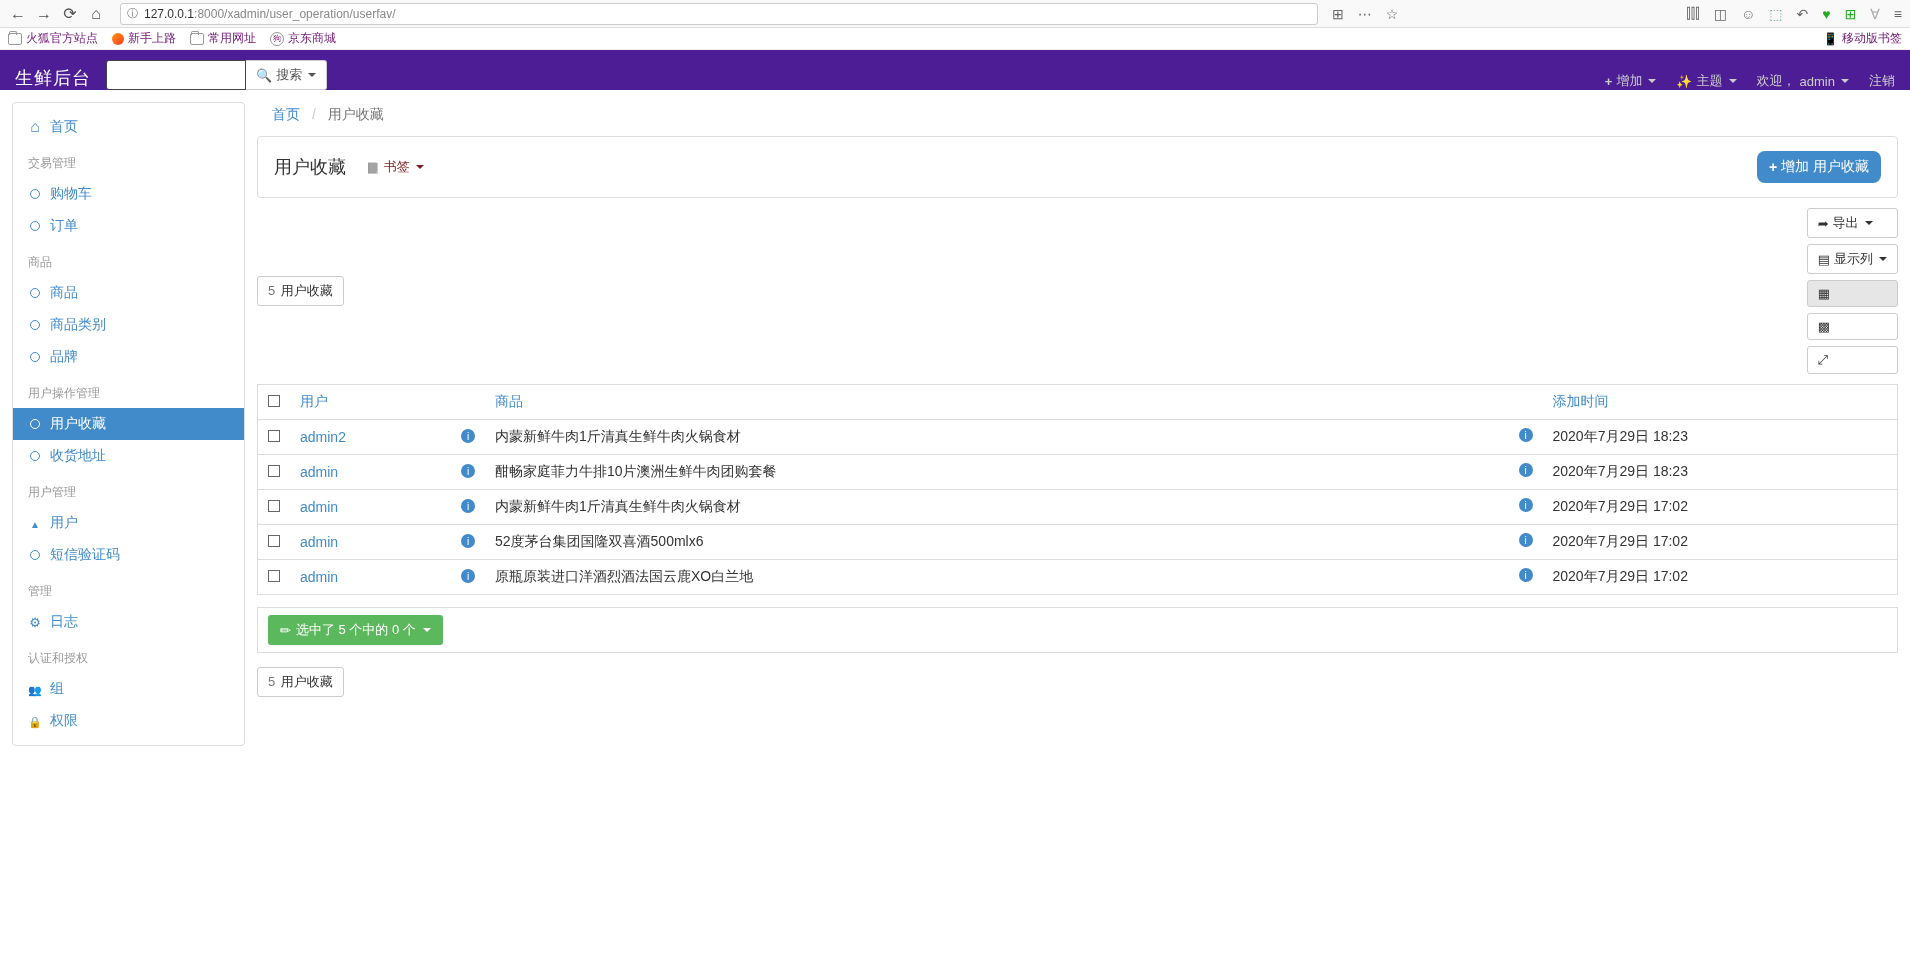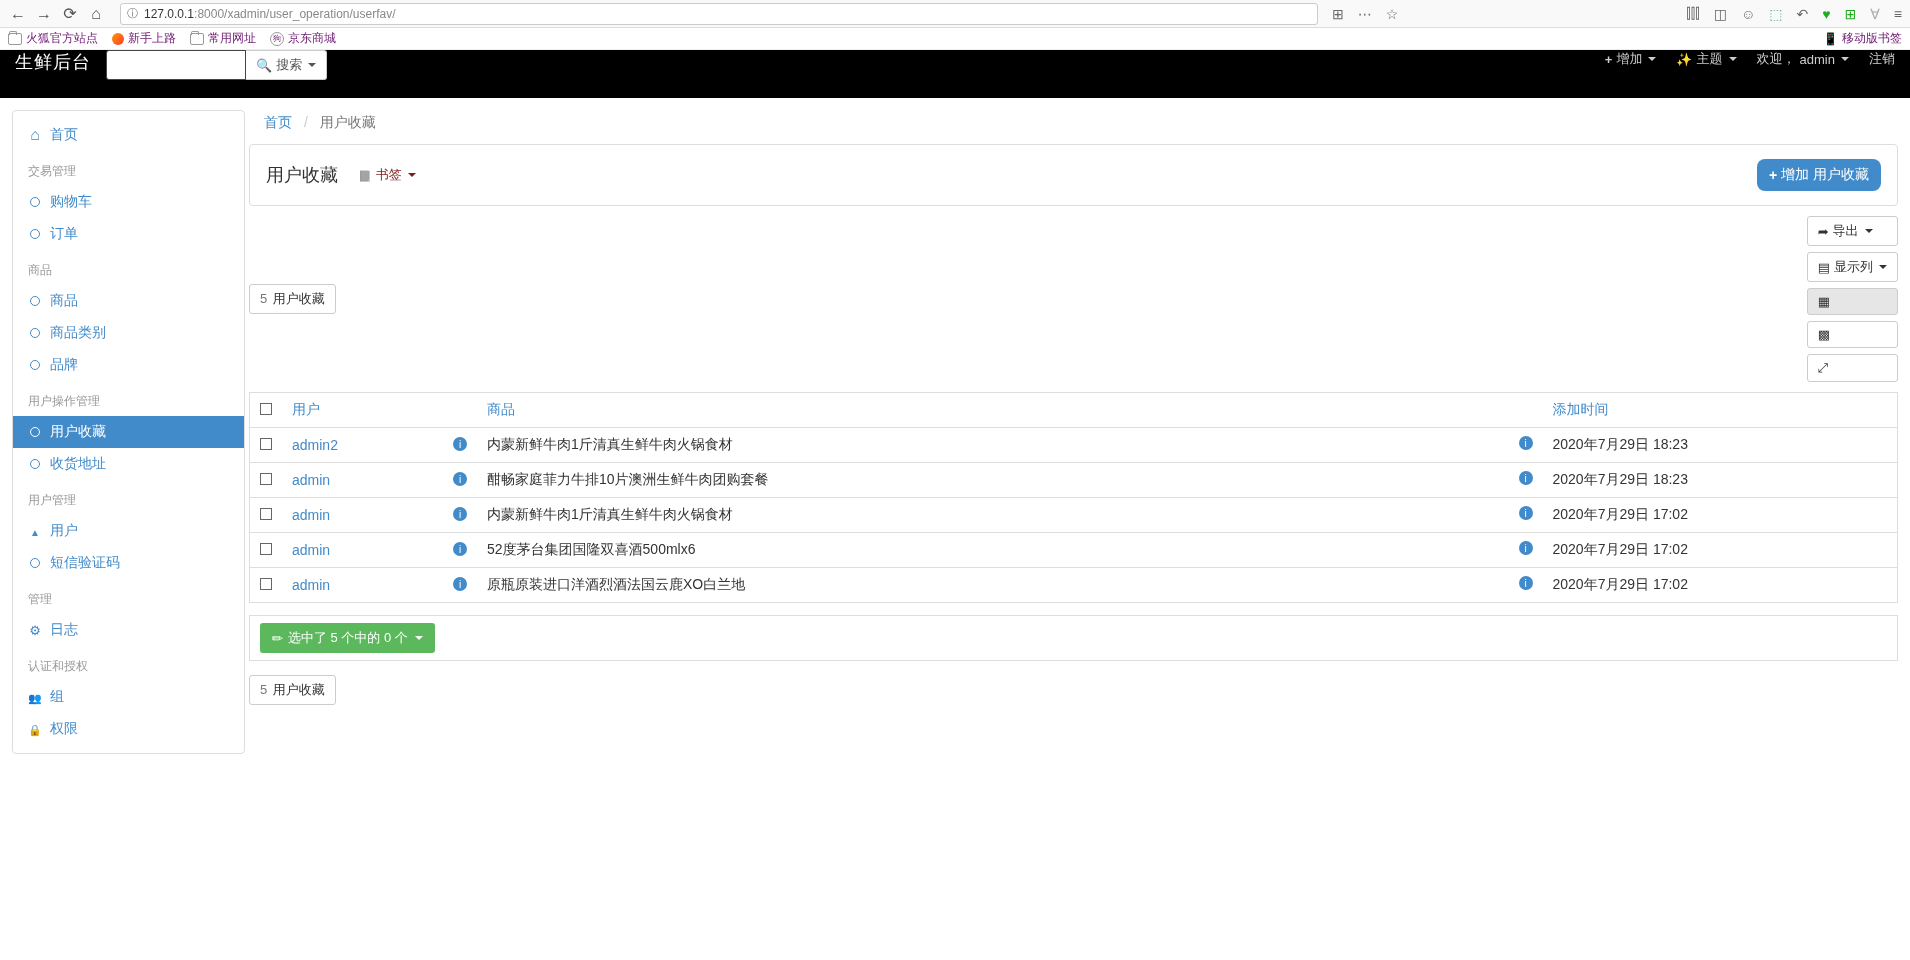--- a/index.html
+++ b/index.html
@@ -17,31 +17,31 @@
 
 .bookmark-bar { height:22px; display:flex; align-items:center; padding:0 8px; gap:14px; font-size:12px; color:#701a75; border-bottom:1px solid #eee; }
 .bookmark-bar .bm { display:flex; align-items:center; gap:4px; cursor:pointer; }
 .bm-folder { width:14px; height:12px; border:1px solid #999; border-radius:2px; display:inline-block; position:relative; }
 .bm-folder::before { content:""; position:absolute; top:-3px; left:0; width:6px; height:3px; border:1px solid #999; border-bottom:none; border-radius:2px 2px 0 0; }
 .ff-icon { width:12px; height:12px; border-radius:50%; background:linear-gradient(135deg,#ff9500,#ff3b30); display:inline-block; }
 .jd-icon { width:14px; height:14px; border-radius:50%; border:1px solid #999; display:inline-flex; align-items:center; justify-content:center; font-size:8px; }
 .bookmark-bar .right { margin-left:auto; display:flex; align-items:center; gap:4px; }
 
 
-.navbar { height:48px; background:#000000; color:#fff; display:flex; align-items:flex-start; padding:0 15px; }
+.navbar { height:40px; background:#4c1d95; color:#fff; display:flex; align-items:flex-end; padding:0 15px; }
 .navbar .brand { font-size:18px; color:#fff; margin-right:15px; letter-spacing:1px; }
 .navbar .search-form { display:flex; }
 .navbar .search-form input { width:140px; height:30px; border:1px solid #444; background:#fff; padding:0 6px; border-radius:3px 0 0 3px; }
 .navbar .search-form button { height:30px; padding:0 10px; background:#fff; border:1px solid #ccc; border-left:none; border-radius:0 3px 3px 0; color:#555; font-size:13px; cursor:pointer; display:flex; align-items:center; gap:4px; }
 .navbar .nav-right { margin-left:auto; display:flex; align-items:center; gap:20px; font-size:13px; }
 .navbar .nav-right a { color:#ccc; text-decoration:none; display:flex; align-items:center; gap:4px; cursor:pointer; }
 .caret { display:inline-block; width:0; height:0; border-left:4px solid transparent; border-right:4px solid transparent; border-top:4px solid currentColor; margin-left:2px; }
 
 
-.layout { display:flex; padding:12px; gap:4px; }
+.layout { display:flex; padding:12px; gap:12px; }
 .sidebar { width:233px; border:1px solid #ddd; border-radius:4px; padding:8px 0; }
 .sidebar .section { padding:6px 15px; font-size:12px; color:#999; margin-top:6px; }
 .sidebar a.item { display:flex; align-items:center; gap:8px; padding:7px 15px; color:#428bca; text-decoration:none; font-size:14px; cursor:pointer; }
 .sidebar a.item.active { background:#428bca; color:#fff; }
 .sidebar a.item .ic { width:14px; text-align:center; font-size:13px; }
 .circle-o { width:10px; height:10px; border:1.5px solid currentColor; border-radius:50%; display:inline-block; }
 .home-ic::before { content:"⌂"; font-size:16px; }
 .user-ic::before { content:"▲"; font-size:10px; }
 .group-ic::before { content:"👥"; font-size:11px; }
 .lock-ic::before { content:"🔒"; font-size:11px; }

